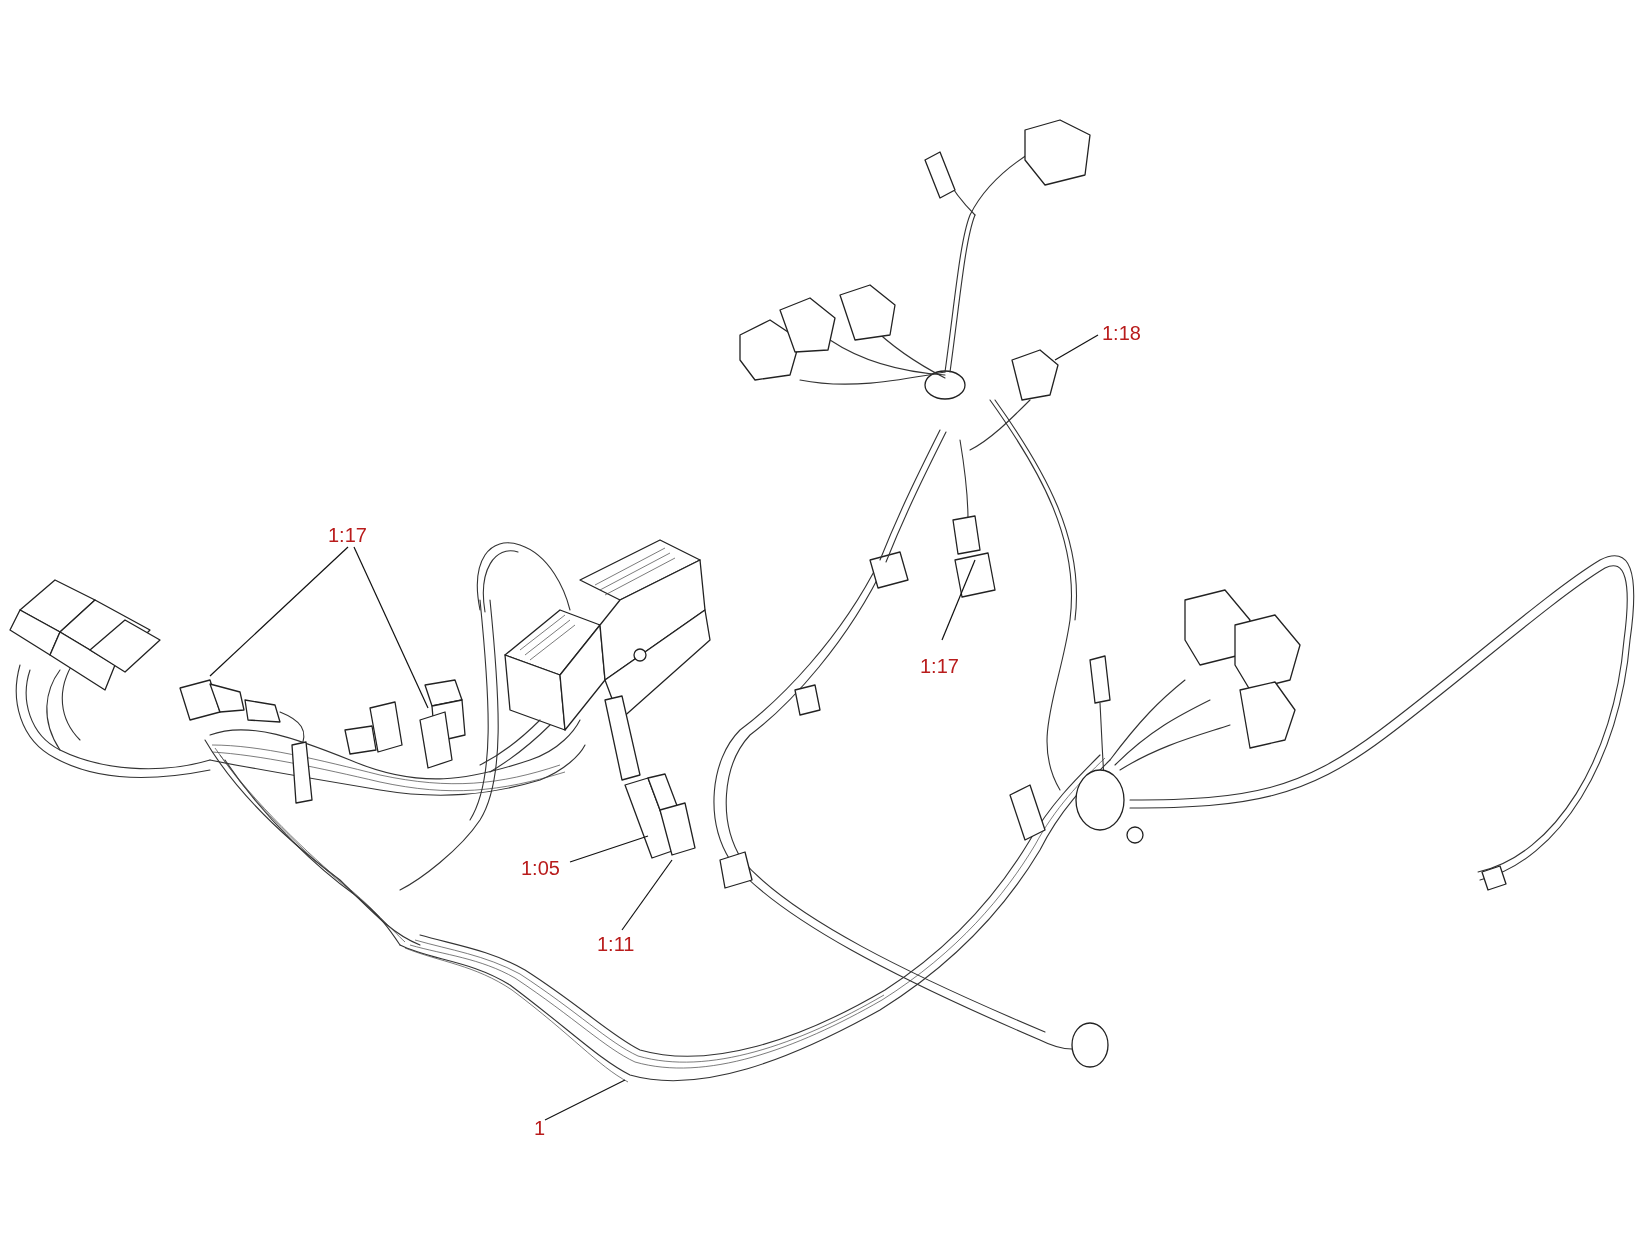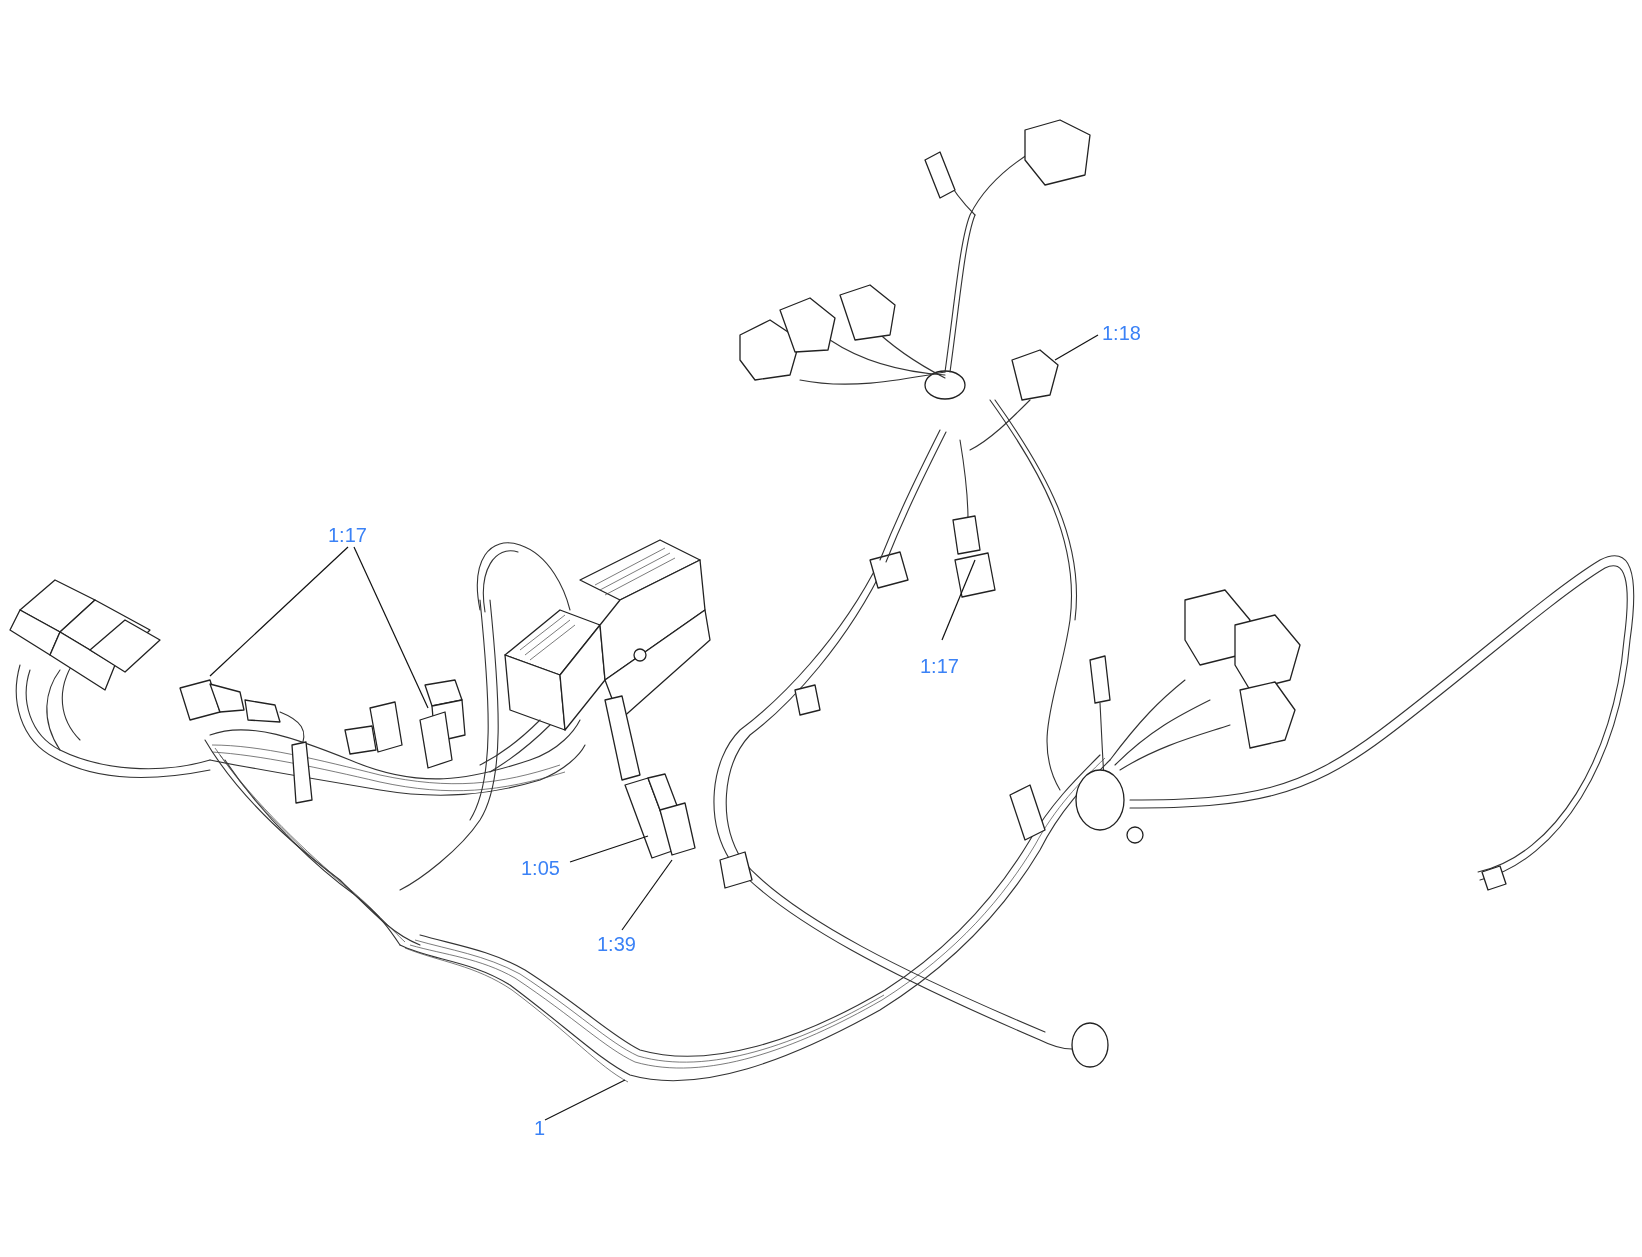--- a/index.html
+++ b/index.html
@@ -3,21 +3,21 @@
   <meta charset="utf-8">
   <style>
     html, body { margin: 0; padding: 0; background: #ffffff; }
     body { width: 1642px; height: 1257px; overflow: hidden; position: relative; }
     .canvas { position: absolute; left: 0; top: 0; width: 1642px; height: 1257px; background: #ffffff; }
     svg.drawing { position: absolute; left: 0; top: 0; }
     .callout-label {
       position: absolute;
       font-family: "Liberation Sans", sans-serif;
       font-size: 20px;
-      color: #3b82f6;
+      color: #b91c1c;
       line-height: 1;
       white-space: nowrap;
     }
     .w { fill: none; stroke: #333; stroke-width: 1.1; stroke-linecap: round; stroke-linejoin: round; }
     .wt { fill: none; stroke: #444; stroke-width: 0.7; }
     .body { fill: #fff; stroke: #222; stroke-width: 1.3; stroke-linejoin: round; }
     .leader { fill: none; stroke: #111; stroke-width: 1.2; }
   </style>
 </head>
 <body>
@@ -170,16 +170,16 @@
       <path class="leader" d="M570 862 L 648 836"></path>
       <path class="leader" d="M622 930 L 672 860"></path>
       <path class="leader" d="M545 1120 L 625 1080"></path>
     </g>
   </svg>
 
   <span class="callout-label" style="left:328px; top:525px;">1:17</span>
   <span class="callout-label" style="left:1102px; top:323px;">1:18</span>
   <span class="callout-label" style="left:920px; top:656px;">1:17</span>
   <span class="callout-label" style="left:521px; top:858px;">1:05</span>
-  <span class="callout-label" style="left:597px; top:934px;">1:39</span>
+  <span class="callout-label" style="left:597px; top:934px;">1:11</span>
   <span class="callout-label" style="left:534px; top:1118px;">1</span>
 
 </div>
 
 </body></html>

